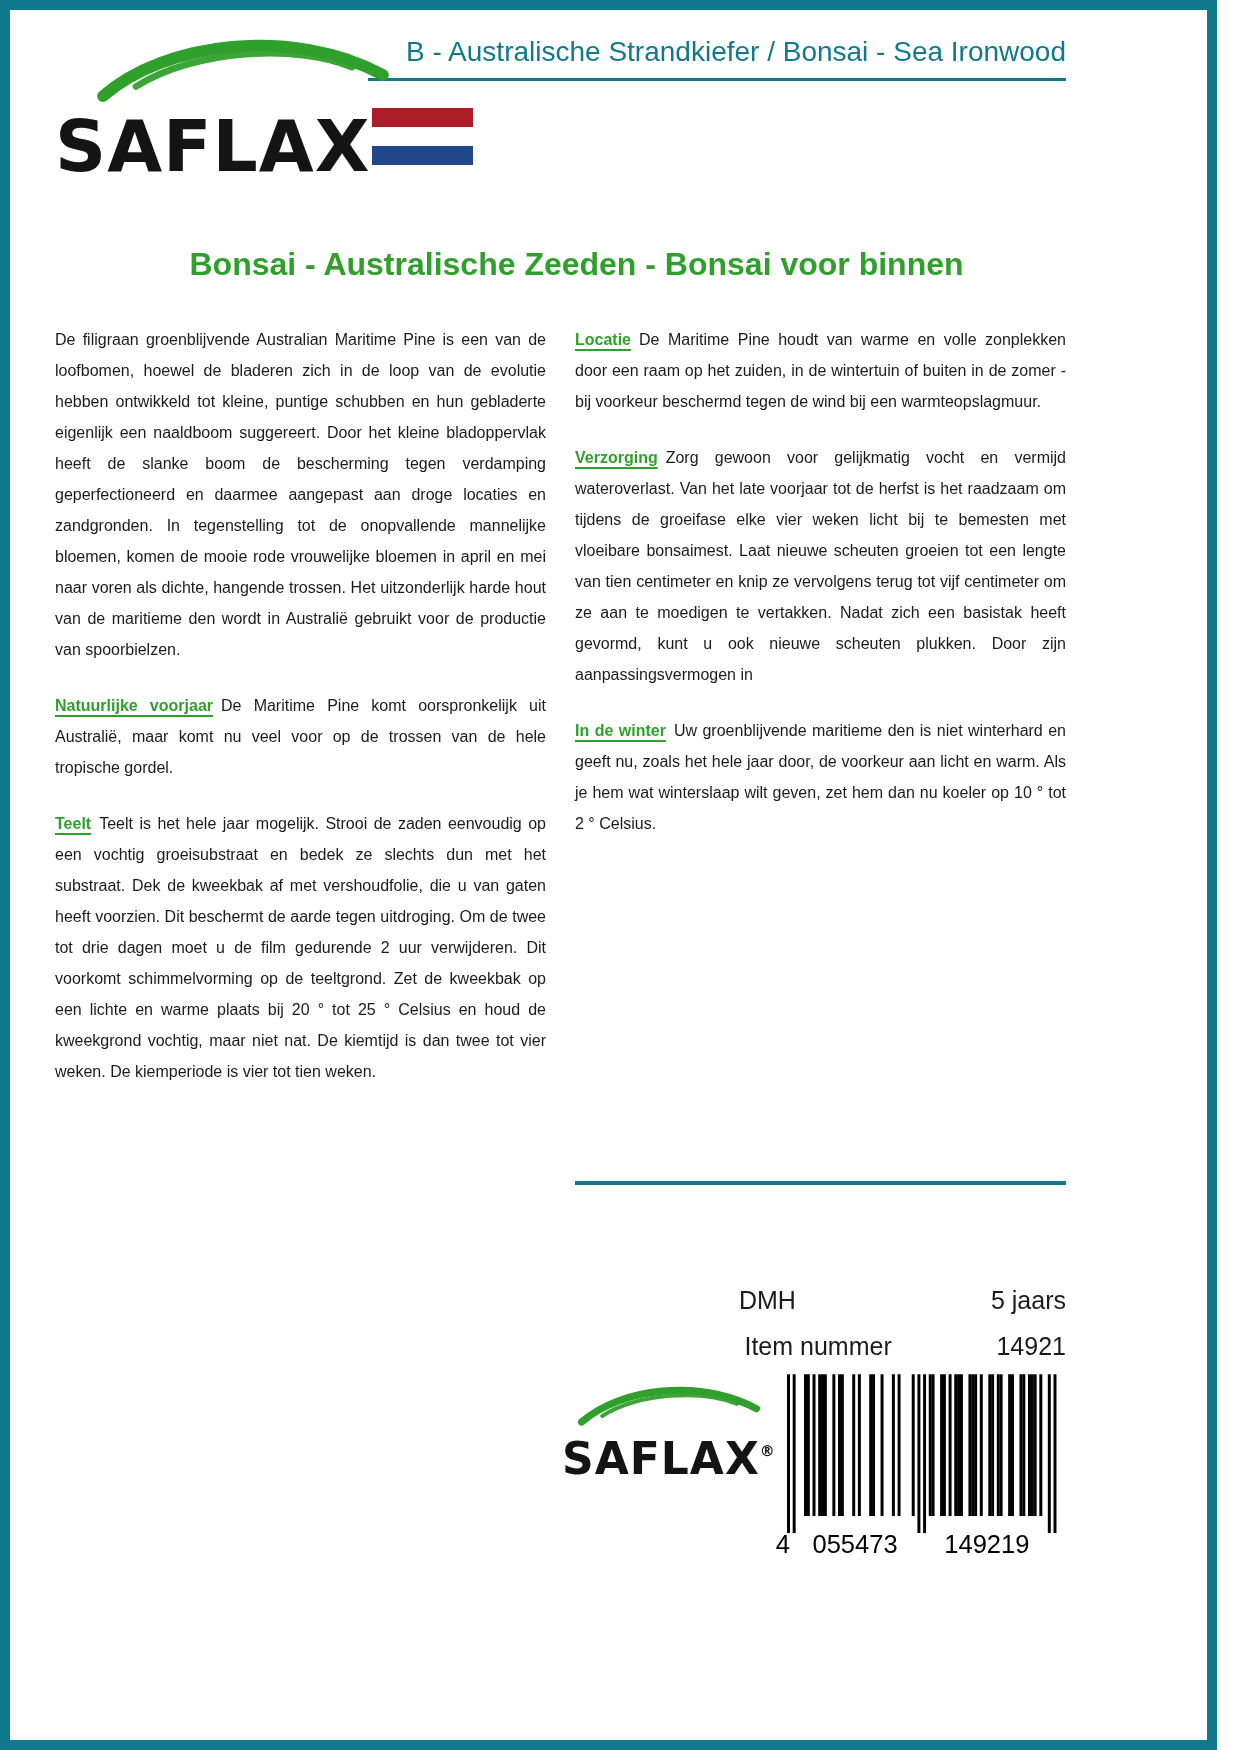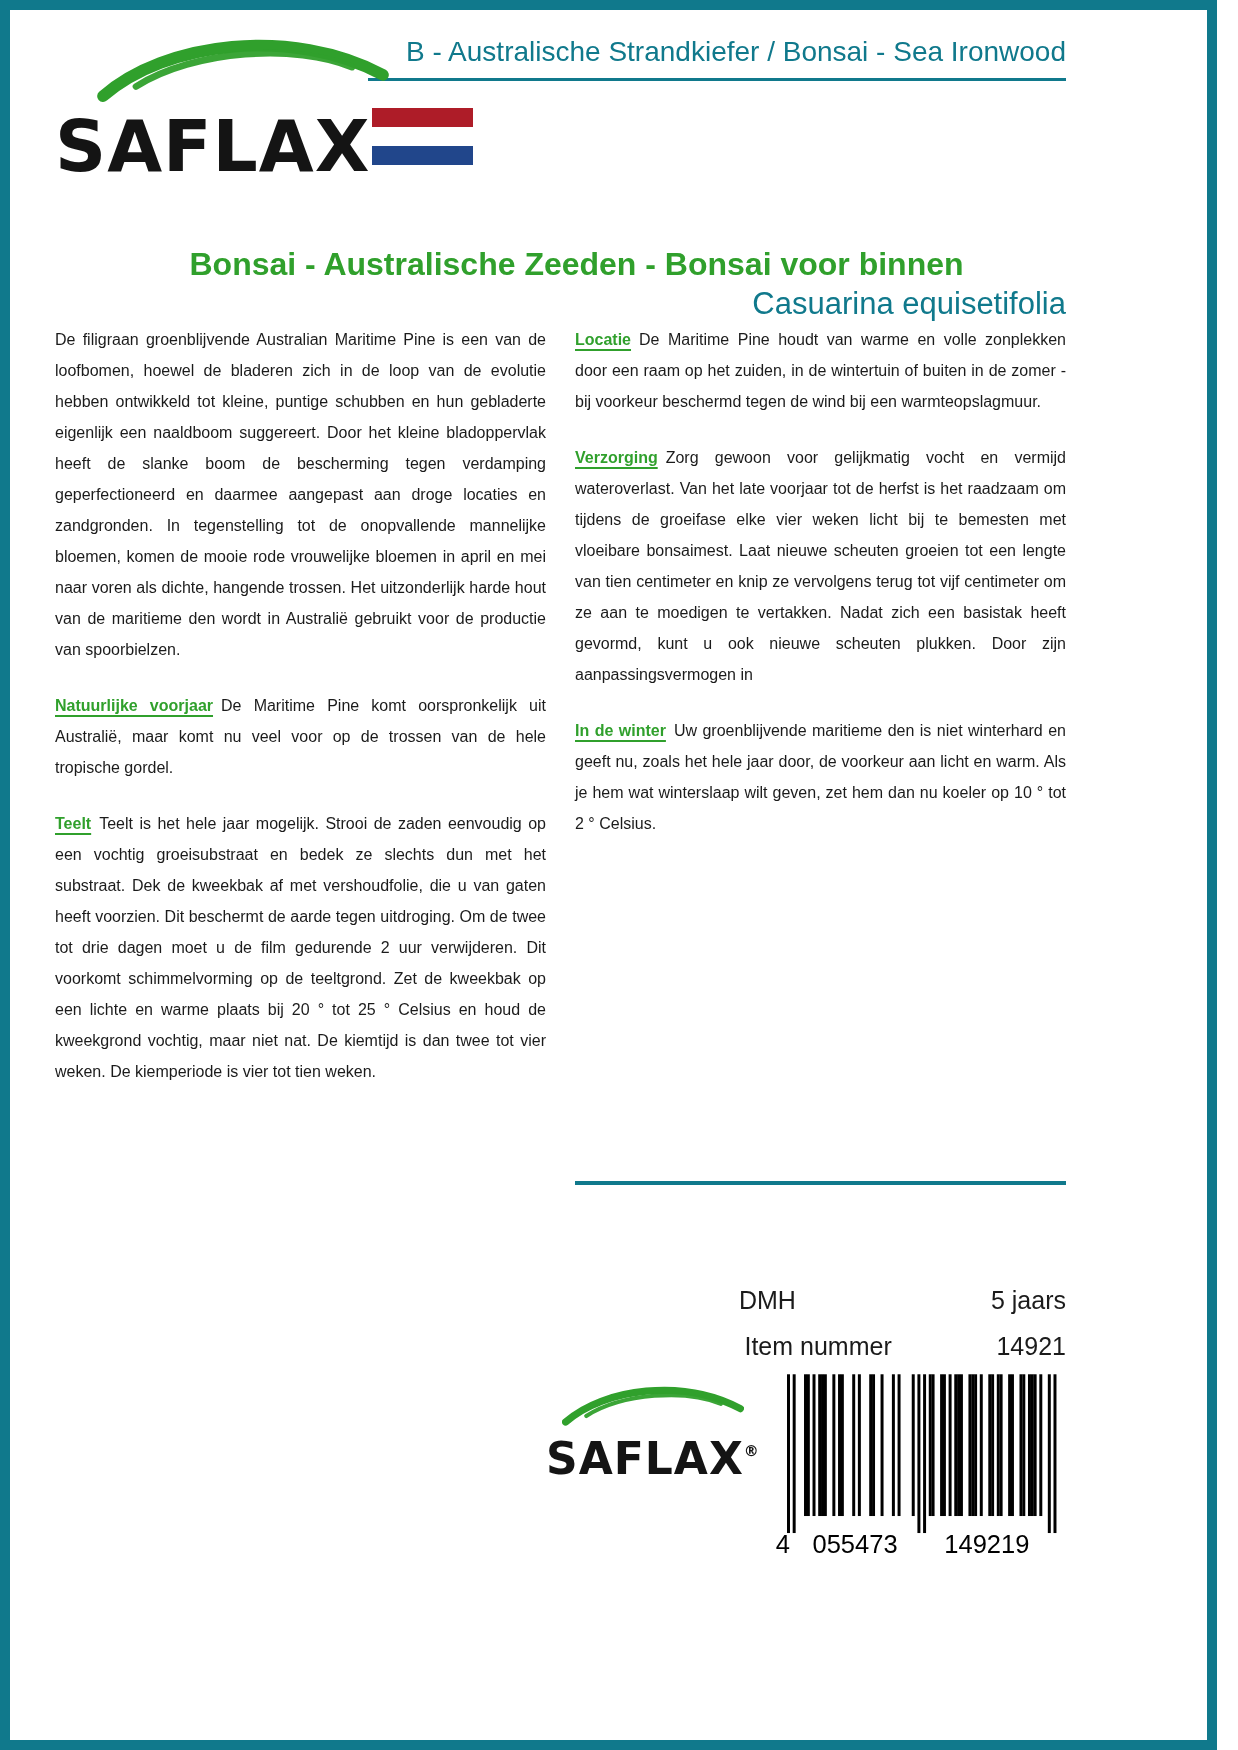--- a/index.html
+++ b/index.html
@@ -70,21 +70,21 @@
   }
   .mid-rule{
     position:absolute;left:565px;top:1171px;width:491px;height:4px;
     background:var(--teal);
   }
   
   .details{position:absolute;left:565px;top:1276px;width:491px;font-size:25px;}
   .details .row{display:flex;margin-bottom:18px;line-height:28px;justify-content:flex-end;}
   .details .lbl{width:252px;}
   
-  .logo-bottom{position:absolute;left:536px;top:1372px;width:210px;}
+  .logo-bottom{position:absolute;left:552px;top:1372px;width:210px;}
   .logo-bottom .arc{display:block;width:182px;height:46px;margin-left:16px;}
   .logo-bottom .logo-text{font-size:44px;line-height:46px;margin-top:0;}
   .logo-bottom .reg{font-size:15px;vertical-align:18px;}
   
   .barcode{position:absolute;left:760px;top:1364px;width:292px;height:182px;}
   .barcode rect{fill:#000;}
   .bc-num{font-family:"Liberation Sans", sans-serif;font-size:9px;fill:#000;}
 </style>
 </head>
 <body>
@@ -102,21 +102,20 @@
     <div class="logo-text"><span>SAFLAX</span><span class="reg">®</span></div>
   </div>
 
   <div class="flag">
     <div class="stripe red"></div>
     <div class="stripe white"></div>
     <div class="stripe blue"></div>
   </div>
 
   <h1 class="title">Bonsai - Australische Zeeden - Bonsai voor binnen</h1>
-  <div class="subtitle">Casuarina equisetifolia</div>
 
   <div class="col col-left">
     <p>De filigraan groenblijvende Australian Maritime Pine is een van de loofbomen, hoewel de bladeren zich in de loop van de evolutie hebben ontwikkeld tot kleine, puntige schubben en hun gebladerte eigenlijk een naaldboom suggereert. Door het kleine bladoppervlak heeft de slanke boom de bescherming tegen verdamping geperfectioneerd en daarmee aangepast aan droge locaties en zandgronden. In tegenstelling tot de onopvallende mannelijke bloemen, komen de mooie rode vrouwelijke bloemen in april en mei naar voren als dichte, hangende trossen. Het uitzonderlijk harde hout van de maritieme den wordt in Australië gebruikt voor de productie van spoorbielzen.</p>
     <p><span class="sec-h">Natuurlijke voorjaar</span><span>De Maritime Pine komt oorspronkelijk uit Australië, maar komt nu veel voor op de trossen van de hele tropische gordel.</span></p>
     <p><span class="sec-h">Teelt</span><span>Teelt is het hele jaar mogelijk. Strooi de zaden eenvoudig op een vochtig groeisubstraat en bedek ze slechts dun met het substraat. Dek de kweekbak af met vershoudfolie, die u van gaten heeft voorzien. Dit beschermt de aarde tegen uitdroging. Om de twee tot drie dagen moet u de film gedurende 2 uur verwijderen. Dit voorkomt schimmelvorming op de teeltgrond. Zet de kweekbak op een lichte en warme plaats bij 20 ° tot 25 ° Celsius en houd de kweekgrond vochtig, maar niet nat. De kiemtijd is dan twee tot vier weken. De kiemperiode is vier tot tien weken.</span></p>
   </div>
 
   <div class="col col-right">
     <p><span class="sec-h">Locatie</span><span>De Maritime Pine houdt van warme en volle zonplekken door een raam op het zuiden, in de wintertuin of buiten in de zomer - bij voorkeur beschermd tegen de wind bij een warmteopslagmuur.</span></p>
     <p><span class="sec-h">Verzorging</span><span>Zorg gewoon voor gelijkmatig vocht en vermijd wateroverlast. Van het late voorjaar tot de herfst is het raadzaam om tijdens de groeifase elke vier weken licht bij te bemesten met vloeibare bonsaimest. Laat nieuwe scheuten groeien tot een lengte van tien centimeter en knip ze vervolgens terug tot vijf centimeter om ze aan te moedigen te vertakken. Nadat zich een basistak heeft gevormd, kunt u ook nieuwe scheuten plukken. Door zijn aanpassingsvermogen in</span></p>

